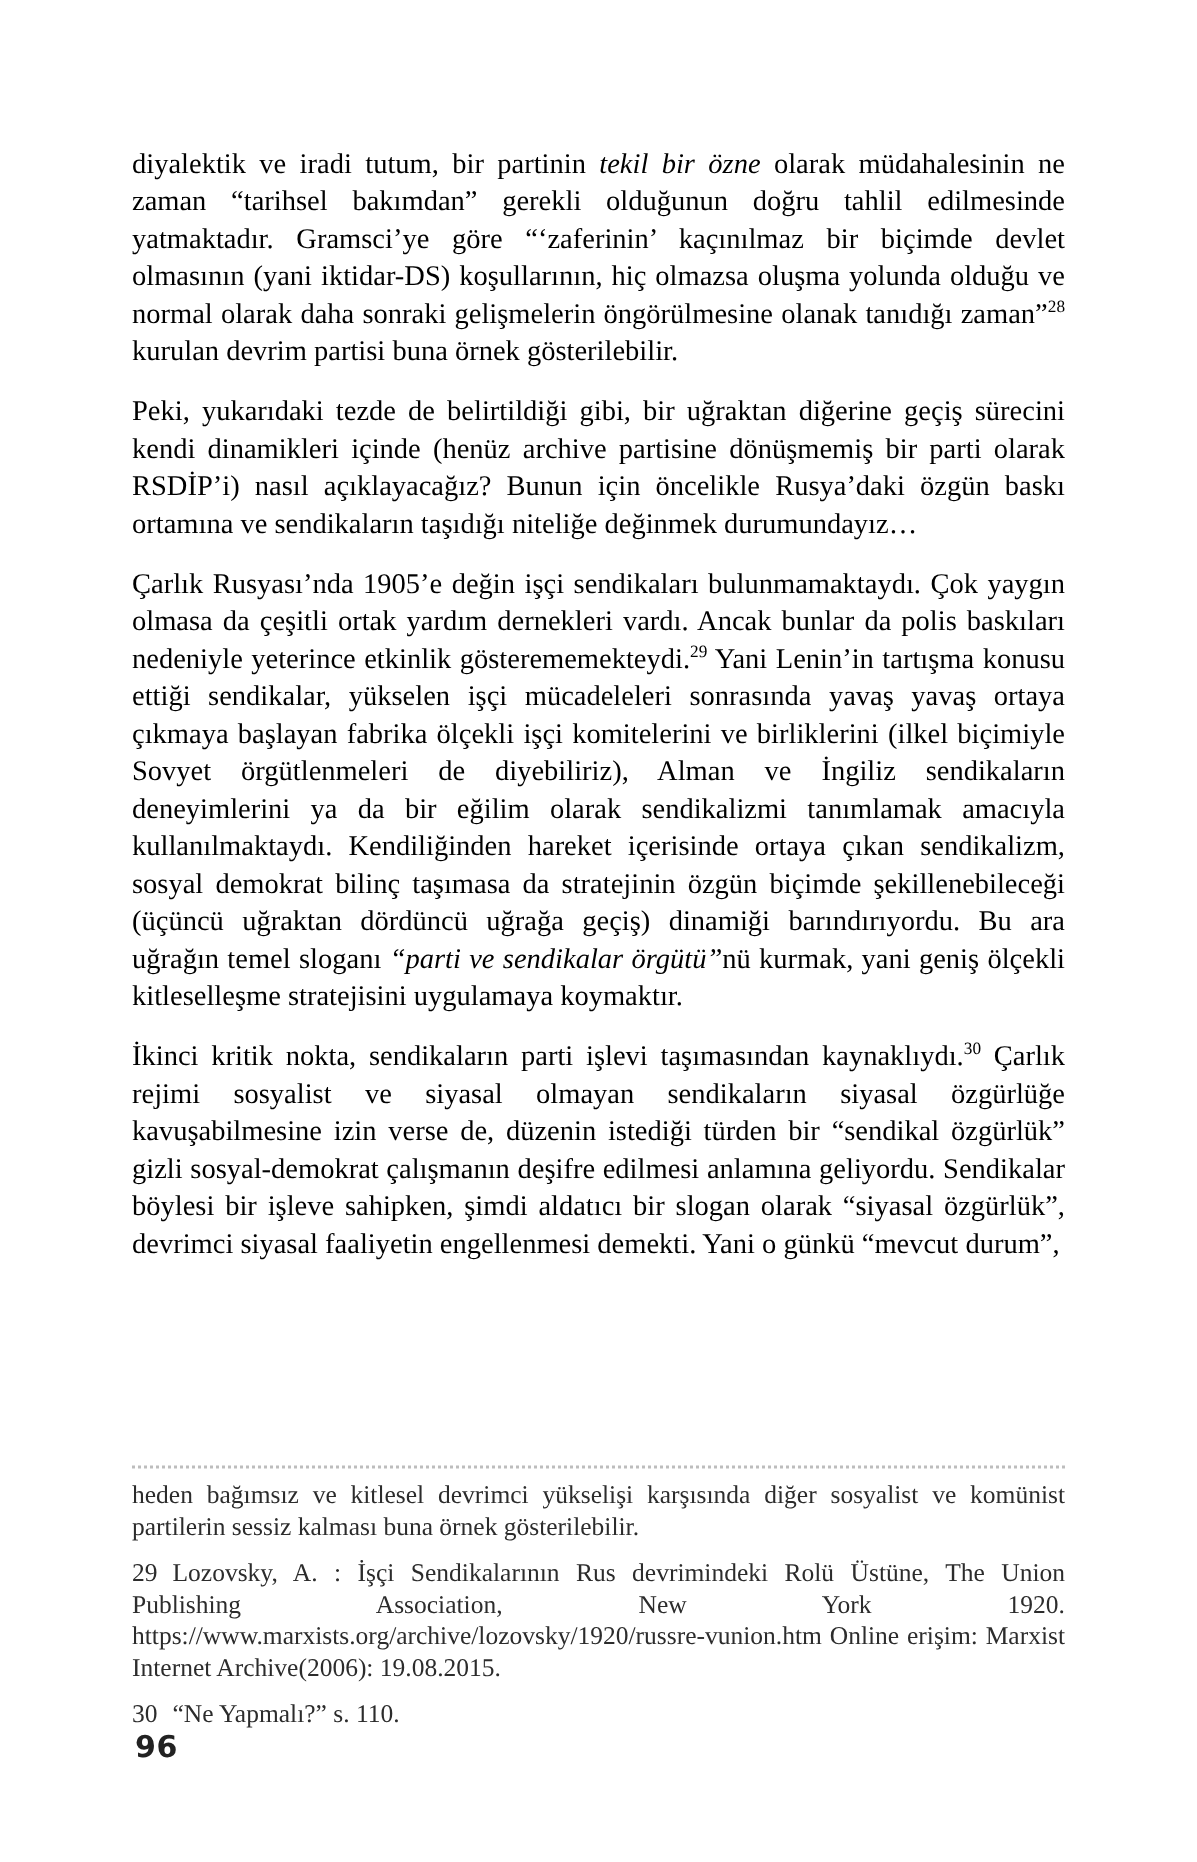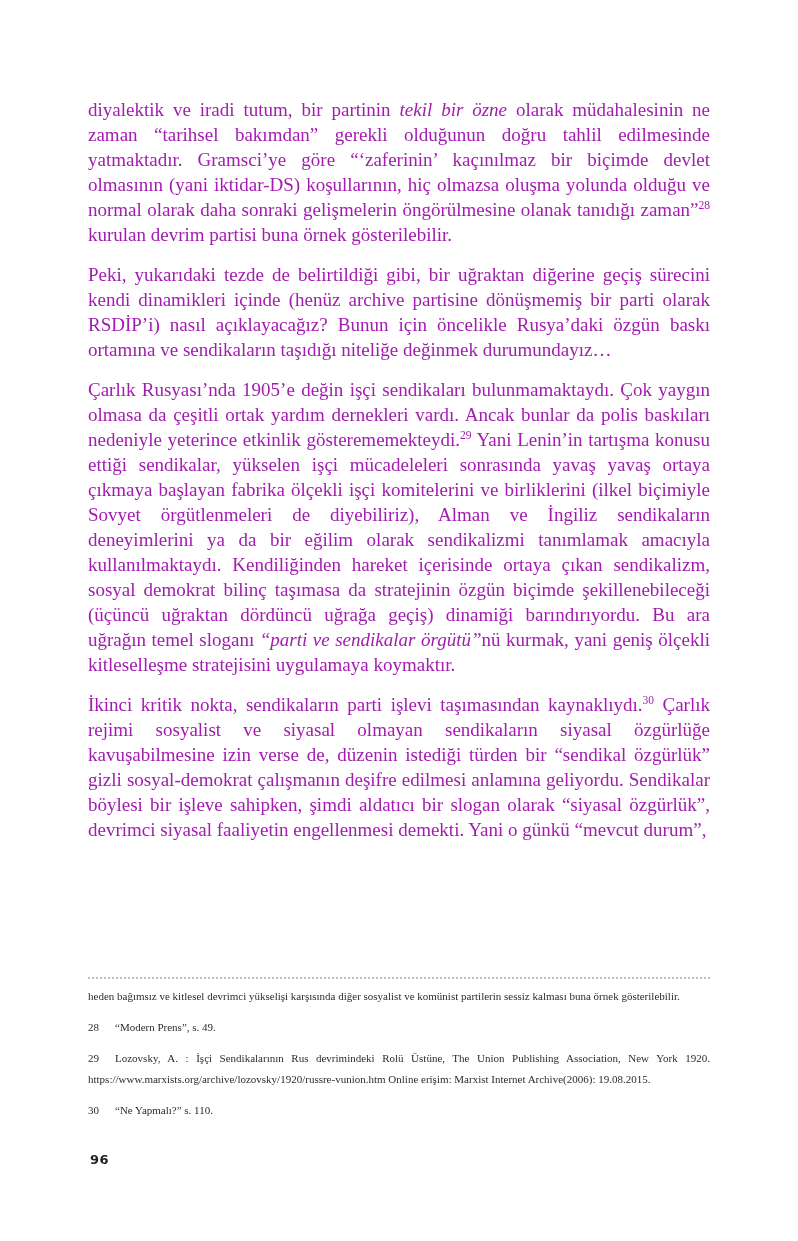--- a/index.html
+++ b/index.html
@@ -19,55 +19,55 @@
     position: absolute;
     left: 88px; top: 97px;
     width: 622px; height: 876px;
     overflow: hidden;
   }
   .body-text p {
     margin: 0 0 15px 0;
     font-size: 19px;
     line-height: 25px;
     text-align: justify;
-    color: #a21caf;
+    color: #000000;
   }
   .italic { font-style: italic; }
   sup.ref {
     font-size: 11.5px;
     line-height: 0;
     vertical-align: super;
   }
   .footnotes {
     position: absolute;
     left: 88px; top: 977px;
     width: 622px;
   }
   .fn-divider {
     border-top: 2px dotted #bdbdbd;
     height: 0;
     margin: 0 0 7px 0;
   }
   .footnotes p {
     margin: 0 0 10px 0;
-    font-size: 11px;
+    font-size: 17px;
     line-height: 21px;
     text-align: justify;
     color: #2c2c2c;
   }
   .fn-num {
     display: inline-block;
     min-width: 27px;
   }
   .page-number {
     position: absolute;
     left: 90px; top: 1152px;
     font-family: "DejaVu Sans", sans-serif;
     font-weight: bold;
-    font-size: 13px;
+    font-size: 20px;
     letter-spacing: 0.5px;
     color: #222222;
   }
 </style>
 </head>
 <body>
 
 <div class="page">
 
   <main class="body-text">
@@ -81,21 +81,20 @@
     <p><span>İkinci kritik nokta, sendikaların parti işlevi taşımasından kaynaklıydı.</span><sup class="ref">30</sup><span> Çarlık rejimi sosyalist ve siyasal olmayan sendikaların siyasal özgürlüğe kavuşabilmesine izin verse de, düzenin istediği türden bir “sendikal özgürlük” gizli sosyal-demokrat çalışmanın deşifre edilmesi anlamına geliyordu. Sendikalar böylesi bir işleve sahipken, şimdi aldatıcı bir slogan olarak “siyasal özgürlük”, devrimci siyasal faaliyetin engellenmesi demekti. Yani o günkü “mevcut durum”,</span></p>
 
   </main>
 
   <footer class="footnotes">
 
     <div class="fn-divider"></div>
 
     <p><span>heden bağımsız ve kitlesel devrimci yükselişi karşısında diğer sosyalist ve komünist partilerin sessiz kalması buna örnek gösterilebilir.</span></p>
 
-    <p><span class="fn-num">28</span><span>“Modern Prens”, s. 49.</span></p>
 
     <p><span class="fn-num">29</span><span>Lozovsky, A. : İşçi Sendikalarının Rus devrimindeki Rolü Üstüne, The Union Publishing Association, New York 1920. https://www.marxists.org/archive/lozovsky/1920/russre-vunion.htm Online erişim: Marxist Internet Archive(2006): 19.08.2015.</span></p>
 
     <p><span class="fn-num">30</span><span>“Ne Yapmalı?” s. 110.</span></p>
 
   </footer>
 
   <div class="page-number">96</div>
 
 </div>

